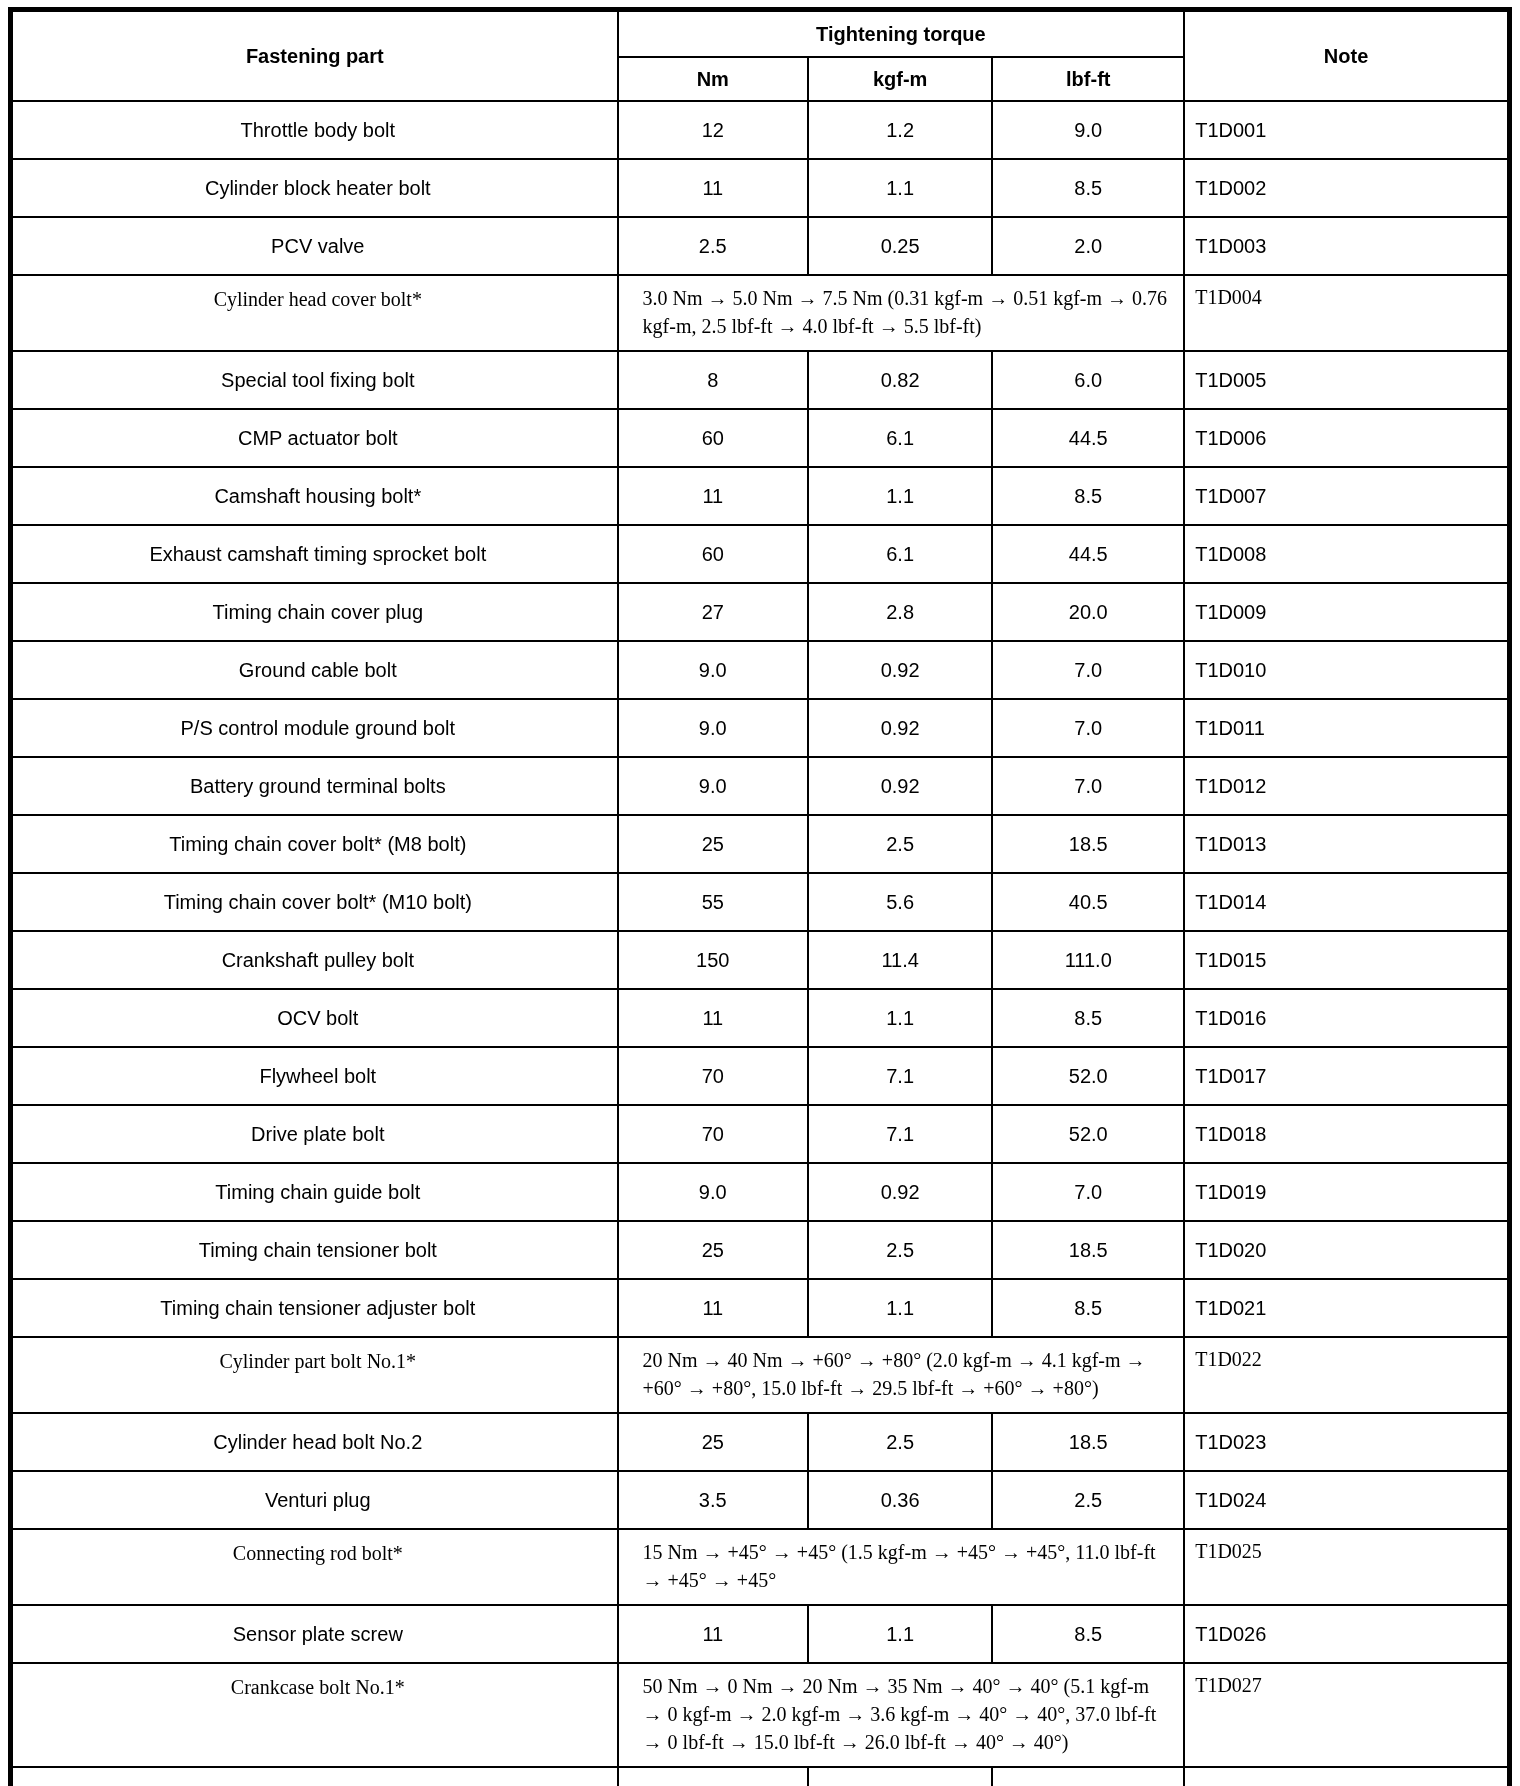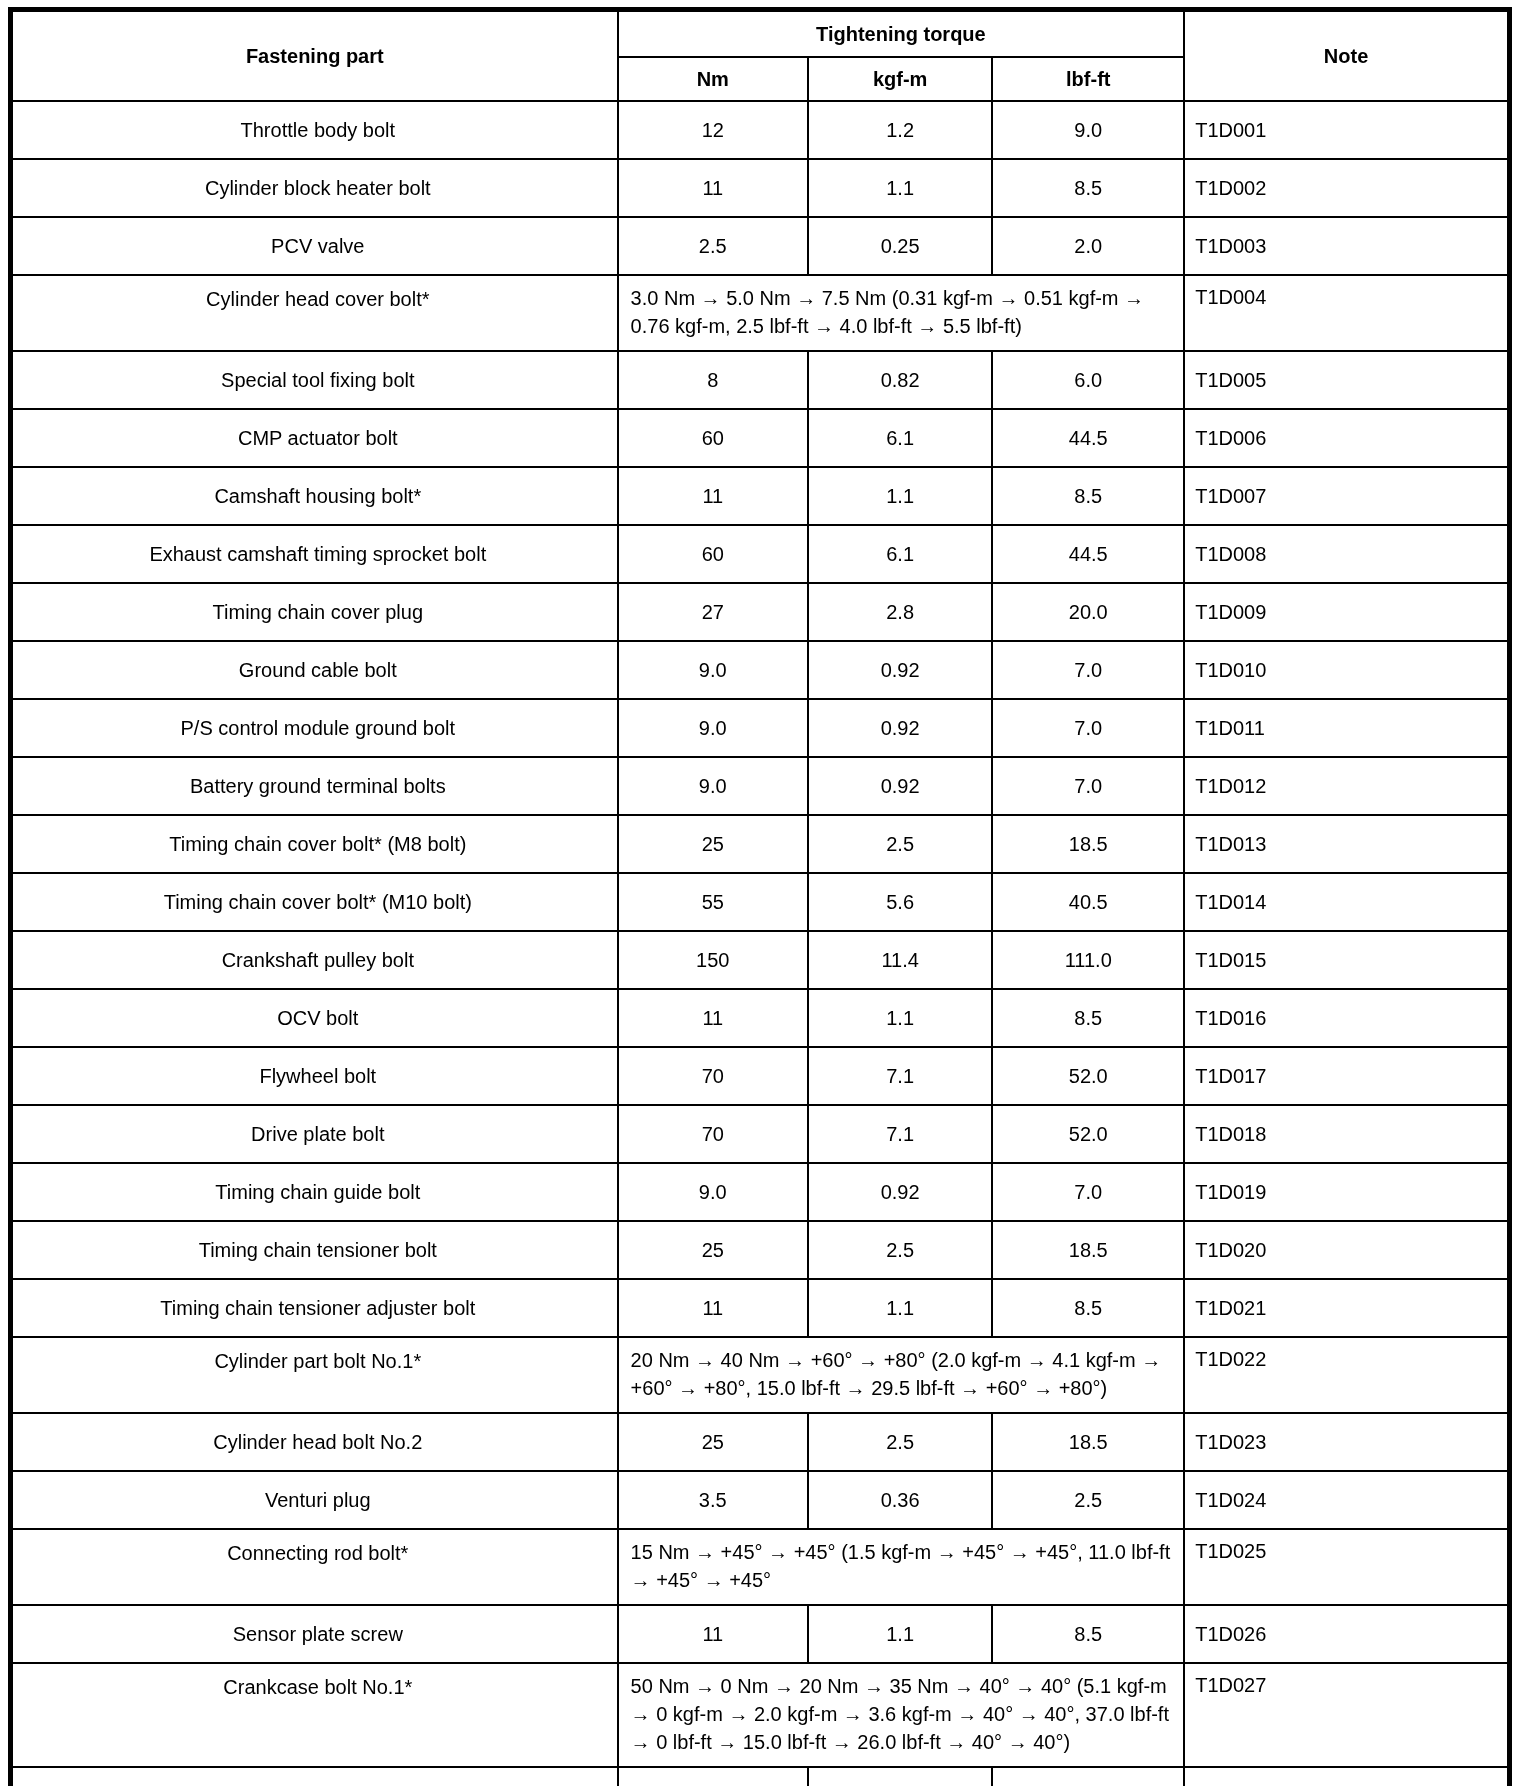--- a/index.html
+++ b/index.html
@@ -49,29 +49,30 @@
     text-align: center;
     padding: 6px 6px 6px 12px;
     line-height: 27px;
   }
   td.c-num {
     text-align: center;
     padding: 6px 4px;
   }
   td.c-torque {
     text-align: left;
-    padding: 8px 10px 10px 12px;
+    padding: 8px 10px 10px 24px;
     line-height: 28px;
   }
   td.c-note {
     text-align: left;
     padding: 6px 6px 6px 10px;
   }
   tr.multi td {
     vertical-align: top;
+    font-family: Liberation Serif, serif;
   }
   tr.multi td.c-part,
   tr.multi td.c-note {
     padding-top: 10px;
   }
 </style>
 </head>
 <body>
 
 <div class="page">

